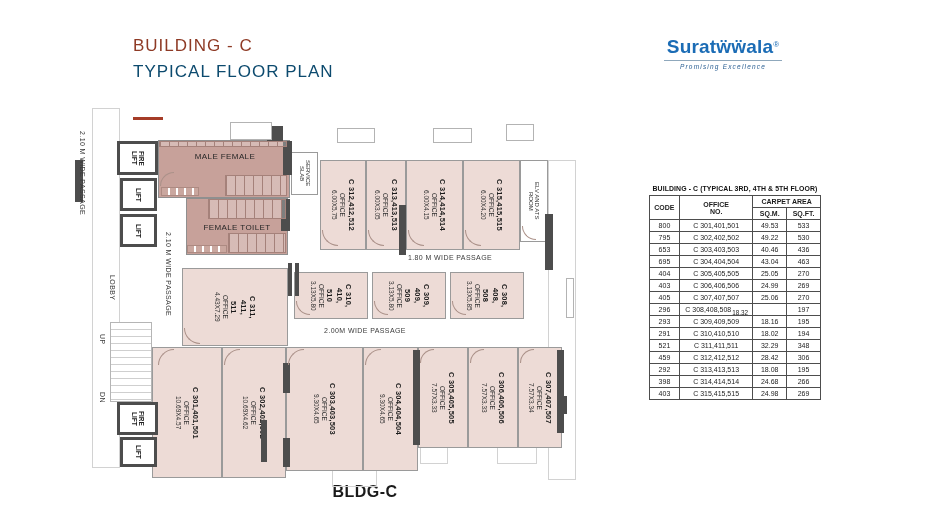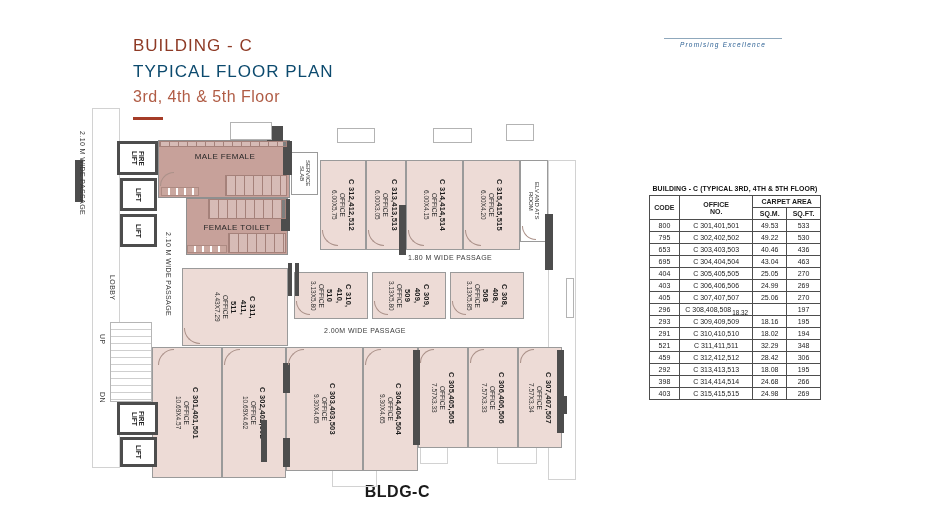--- a/index.html
+++ b/index.html
@@ -33,21 +33,21 @@
   .rlabel { writing-mode:vertical-rl; text-align:center; line-height:1.25; }
   .r-name { font-size:7.5px; font-weight:bold; color:#1c1c1c; white-space:pre-line; letter-spacing:.2px; }
   .r-type { font-size:6.5px; color:#2f2f2f; }
   .r-dims { font-size:6.5px; color:#2f2f2f; }
 
   .passage-label { position:absolute; font-size:7px; color:#3a3a3a; letter-spacing:.4px; z-index:3; }
   .toilet-label { position:absolute; font-size:8px; color:#262626; letter-spacing:.4px; z-index:3; }
   .lift-label { font-size:6.5px; font-weight:bold; color:#222; line-height:1.2; }
   .tiny-label { font-size:6px; color:#2f2f2f; }
 
-  .caption { position:absolute; left:300px; top:483px; width:130px; text-align:right;
+  .caption { position:absolute; left:300px; top:483px; width:130px; text-align:center;
     font-size:16px; font-weight:bold; color:#1a1a1a; letter-spacing:.5px; }
 
   
   .d { position:absolute; z-index:2; }
   .d-wall { background:#4d4d4d; }
   .d-win { background:#fff; border:1px solid #b3b3b3; }
   .d-out { border:1px solid #d2d2d2; z-index:0; }
   .d-arcbl { border-left:1px solid #ab9189; border-bottom:1px solid #ab9189; border-radius:0 0 0 100%; z-index:3; }
   .d-arctl { border-left:1px solid #ab9189; border-top:1px solid #ab9189; border-radius:100% 0 0 0; z-index:3; }
   .d-stall { background:repeating-linear-gradient(90deg,#a5817a 0 1px, rgba(255,255,255,.28) 1px 9px);
@@ -68,25 +68,25 @@
   .overlap { display:inline-block; position:relative; top:3px; left:1px; font-size:6.3px; }
 </style>
 </head>
 <body>
 
 <div class="page">
 
   <div class="title-block">
     <div class="t1">BUILDING - C</div>
     <div class="t2">TYPICAL FLOOR PLAN</div>
-    <div class="t3">3rd, 4th &amp; 5th Floor</div>
   </div>
   <div class="title-dash"></div>
 
   <div class="logo">
+    <div><span class="brand">Suratẅẅala</span><span class="reg">®</span></div>
     <div class="tagline">Promising Excellence</div>
   </div>
 
   <div class="plan">
 
     <div class="passage-label vtext" style="left:74px;top:106px;width:12px;height:134px;">2.10 M WIDE PASSAGE</div>
     <div class="passage-label vtext" style="left:160px;top:208px;width:12px;height:132px;">2.10 M WIDE PASSAGE</div>
     <div class="passage-label" style="left:350px;top:254px;width:200px;text-align:center;">1.80 M WIDE PASSAGE</div>
     <div class="passage-label" style="left:280px;top:327px;width:170px;text-align:center;">2.00M WIDE PASSAGE</div>
 

